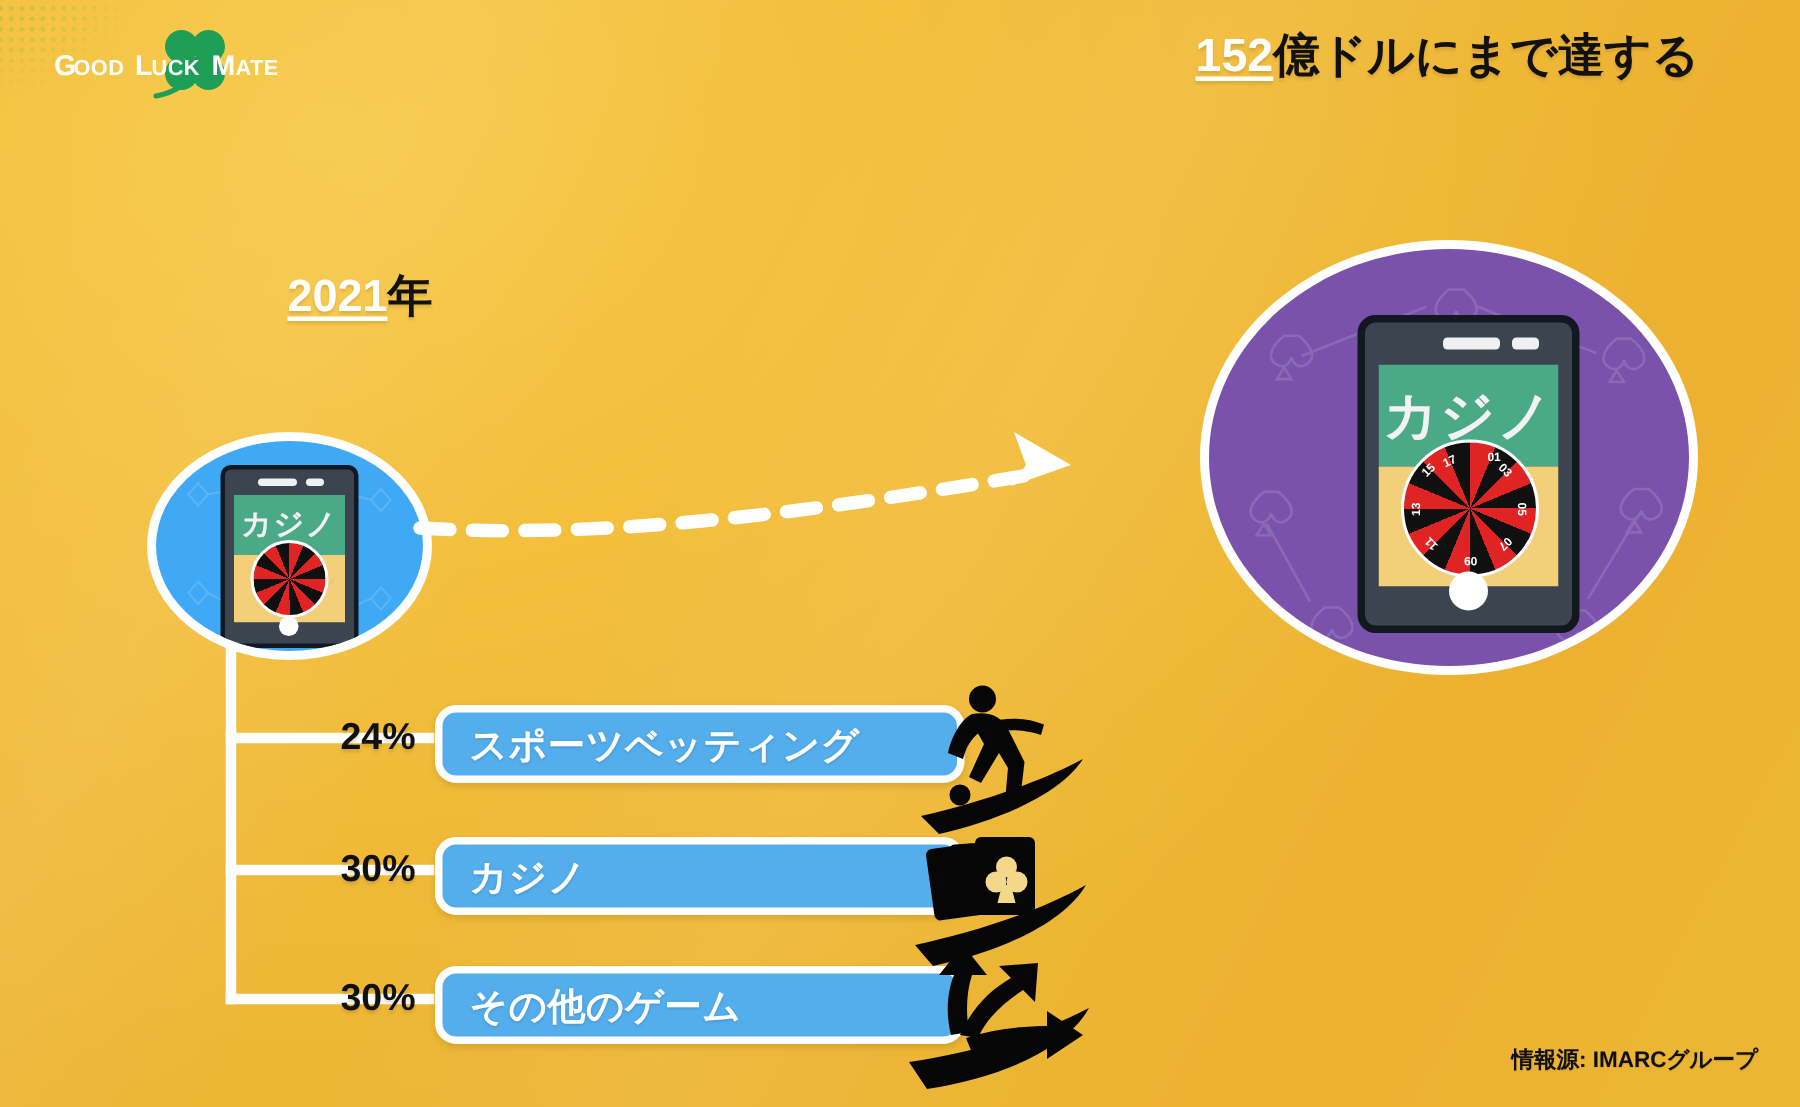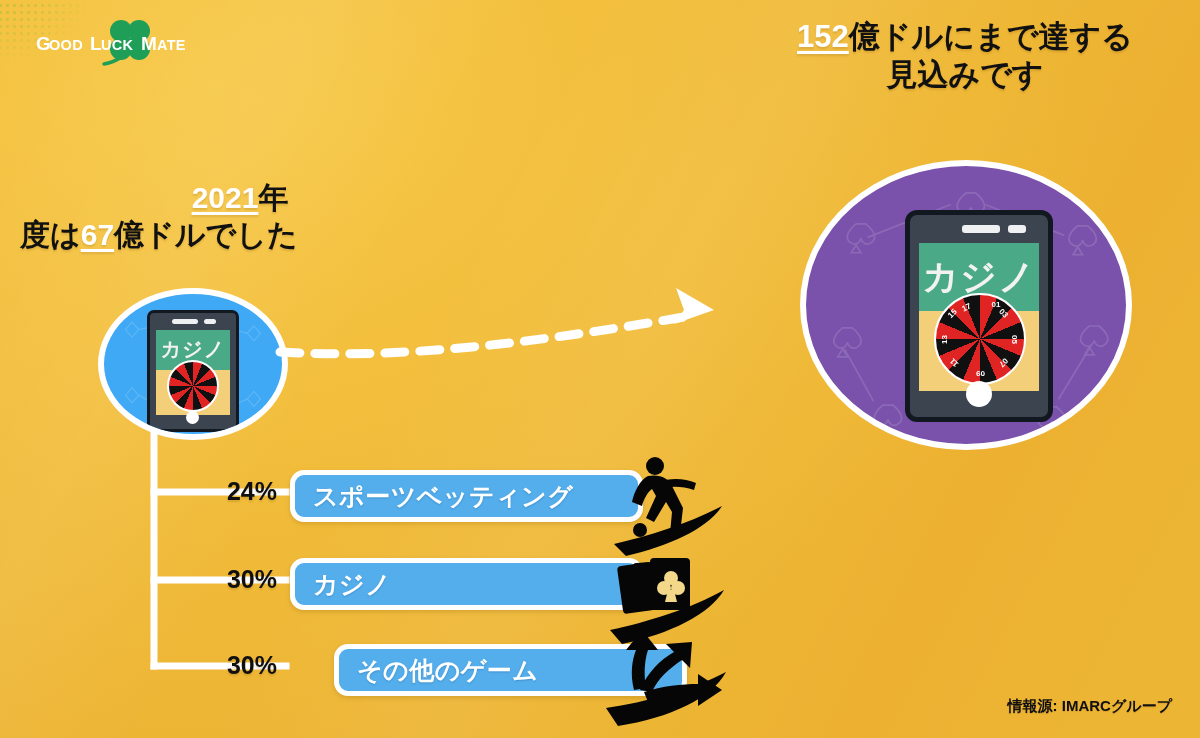--- a/index.html
+++ b/index.html
@@ -128,30 +128,26 @@
       <text x="123" y="32" font-family="Liberation Sans, sans-serif" font-size="19" font-weight="bold" fill="#ffffff">M</text>
       <text x="139" y="32" font-family="Liberation Sans, sans-serif" font-size="14.5" font-weight="bold" fill="#ffffff" letter-spacing="0.3">ATE</text>
     </svg>
   </div>
 
 
   <div class="stat" id="stat-left">
     <span class="l1">
       <span class="hl">2021</span><span>年</span>
     </span>
-    <span class="l2">
-      <span>度は</span><span class="hl">67</span><span>億ドルでした</span>
-    </span>
   </div>
 
   <div class="stat" id="stat-right">
     <div>
       <span class="hl">152</span><span>億ドルにまで達する</span>
     </div>
-    <div>見込みです</div>
   </div>
 
   <div class="bubble" id="bubble-small">
     <svg class="spades" viewBox="0 0 190 152">
       <g fill="none" stroke="#ffffff" stroke-width="1.4" opacity=".5">
         <path d="M30 30 l7 8 -7 8 -7-8z"></path>
           <path d="M95 20 l7 8 -7 8 -7-8z"></path>
         <path d="M160 34 l7 8 -7 8 -7-8z"></path>
           <path d="M30 100 l7 8 -7 8 -7-8z"></path>
         <path d="M160 104 l7 8 -7 8 -7-8z"></path>
@@ -231,21 +227,21 @@
 
   <div class="row" style="left:205px;top:558px;">
     <div class="pct">30%</div>
     <div class="bar" style="width:353px;">
       <span class="lab">カジノ</span>
     </div>
   </div>
 
   <div class="row" style="left:205px;top:644px;">
     <div class="pct">30%</div>
-    <div class="bar" style="width:353px;margin-left:44px;">
+    <div class="bar" style="width:353px;">
       <span class="lab">その他のゲーム</span>
     </div>
   </div>
 
   <svg class="icon-art" style="left:600px;top:452px;width:160px;height:110px;" viewBox="0 0 160 110">
     <g fill="#060606">
       <circle cx="55" cy="14" r="9"></circle>
       <path d="M48 24 C 40 28, 34 40, 32 50 L42 54 C44 46, 48 40, 52 37 L56 44 L46 66 L54 70 L66 50 L72 60 L70 82 L80 82 L83 56 L72 34 C 68 26, 60 22, 48 24 Z"></path>
       <path d="M58 30 C 70 26, 84 26, 96 31 L94 38 C 82 34, 70 34, 60 37 Z"></path>
       <circle cx="40" cy="78" r="7"></circle>

